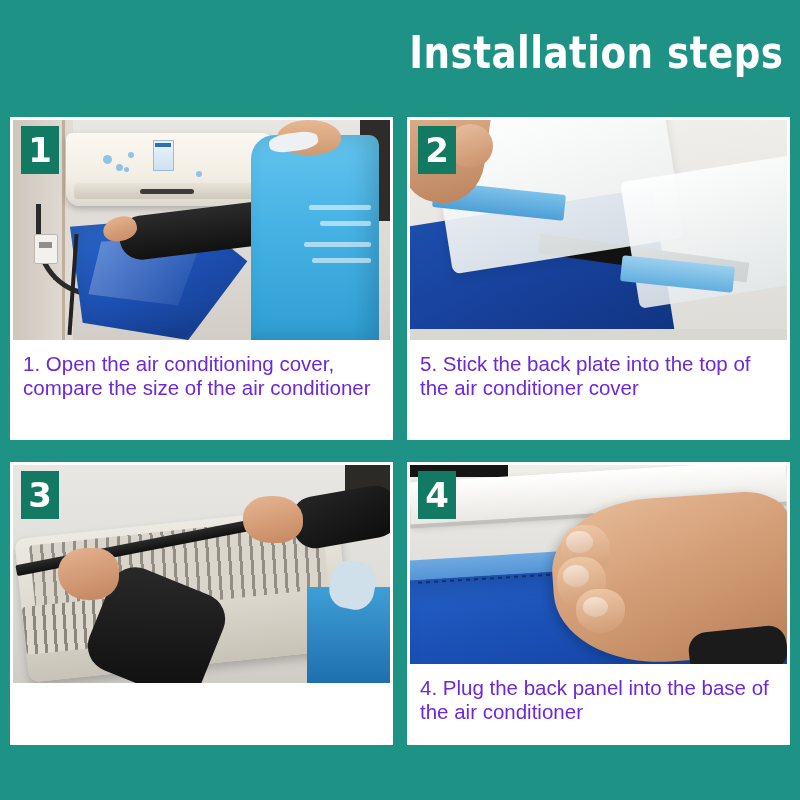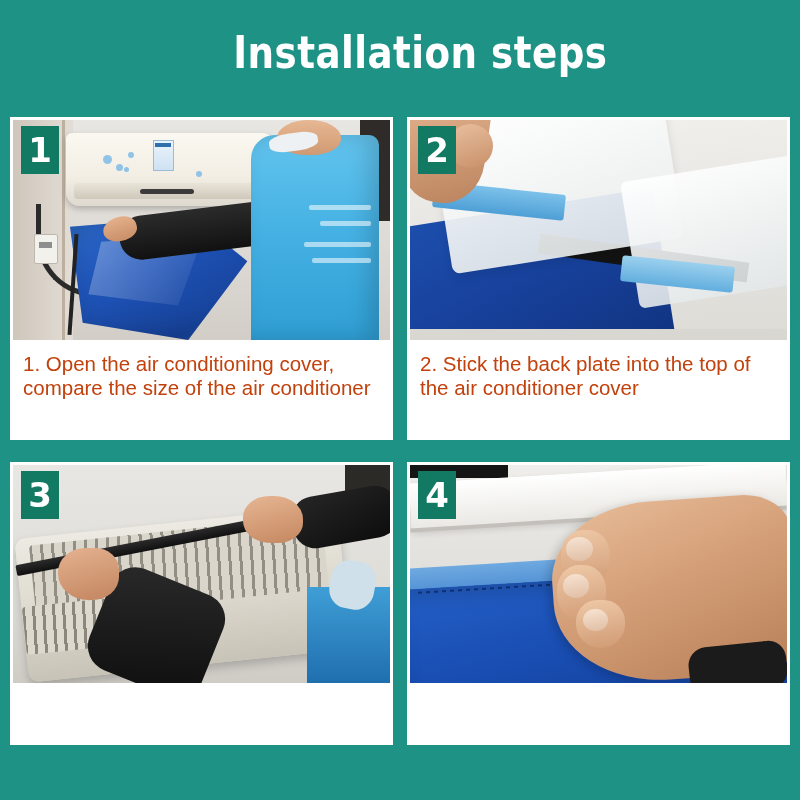--- a/index.html
+++ b/index.html
@@ -7,21 +7,21 @@
     width:800px;height:800px;
     background:#1f9286;
     font-family:"Liberation Sans", sans-serif;
     overflow:hidden;
   }
   .page{position:relative;width:800px;height:800px;background:#1f9286;}
 
   
   .title-bar{
     height:104px;
-    display:flex;align-items:center;justify-content:center;margin-left:41px;
+    display:flex;align-items:center;justify-content:flex-end;margin-left:41px;
   }
   .title{
     color:#ffffff;
     font-size:45px;
     font-weight:bold;
     letter-spacing:.5px;
     font-family:"DejaVu Sans Condensed","Liberation Sans",sans-serif;
     transform:scaleX(.92);
     text-align:center;
     line-height:1;
@@ -63,21 +63,21 @@
     display:flex;align-items:center;justify-content:center;
     font-size:34px;font-weight:bold;
     line-height:1;
     z-index:6;
     font-family:"DejaVu Sans","Liberation Sans",sans-serif;
   }
 
   .caption{
     flex:1;
     padding:12px 10px 21px 10px;
-    color:#c2410c;
+    color:#6d28d9;
     font-size:20.5px;
     line-height:1.16;
     font-family:"Liberation Sans",sans-serif;
     box-sizing:border-box;
   }
 
   
   .scene{position:absolute;inset:0;}
 
   
@@ -270,21 +270,21 @@
           <div class="plate"></div>
           <div class="plate2"></div>
           <div class="velcro"></div>
           <div class="velcro2"></div>
           <div class="thumb"></div>
           <div class="fingertip"></div>
           <div class="bottom-strip"></div>
         </div>
         <div class="badge">2</div>
       </div>
-      <div class="caption">2. Stick the back plate into the top of the air conditioner cover</div>
+      <div class="caption">5. Stick the back plate into the top of the air conditioner cover</div>
     </div>
 
     <div class="card">
       <div class="photo r2">
         <div class="scene s3">
           <div class="dark-top"></div>
           <div class="unit"></div>
           <div class="grille"></div>
           <div class="grille2"></div>
           <div class="label"></div>
@@ -313,16 +313,17 @@
           <div class="fing" style="left:40%;top:30%;width:13%;height:26%;"></div>
           <div class="fing" style="left:39%;top:46%;width:13%;height:26%;"></div>
           <div class="fing" style="left:44%;top:62%;width:13%;height:22%;"></div>
           <div class="nail" style="left:41.5%;top:33%;width:7%;height:11%;"></div>
           <div class="nail" style="left:40.5%;top:50%;width:7%;height:11%;"></div>
           <div class="nail" style="left:46%;top:66%;width:6.5%;height:10%;"></div>
           <div class="sleeve"></div>
         </div>
         <div class="badge">4</div>
       </div>
+      <div class="caption">4. Plug the back panel into the base of the air conditioner</div>
     </div>
 
   </div>
 </div>
 
 </body></html>

